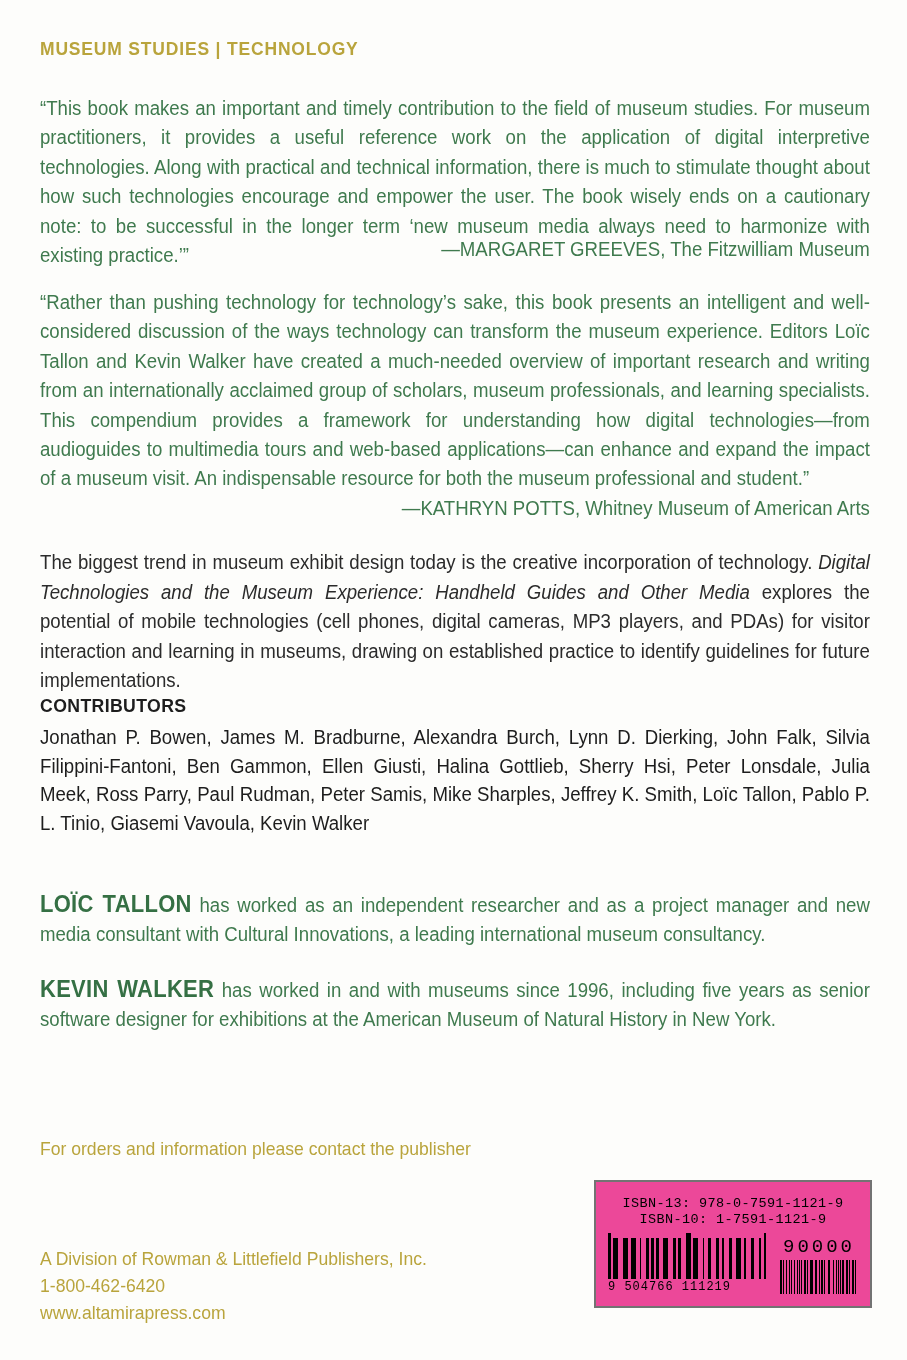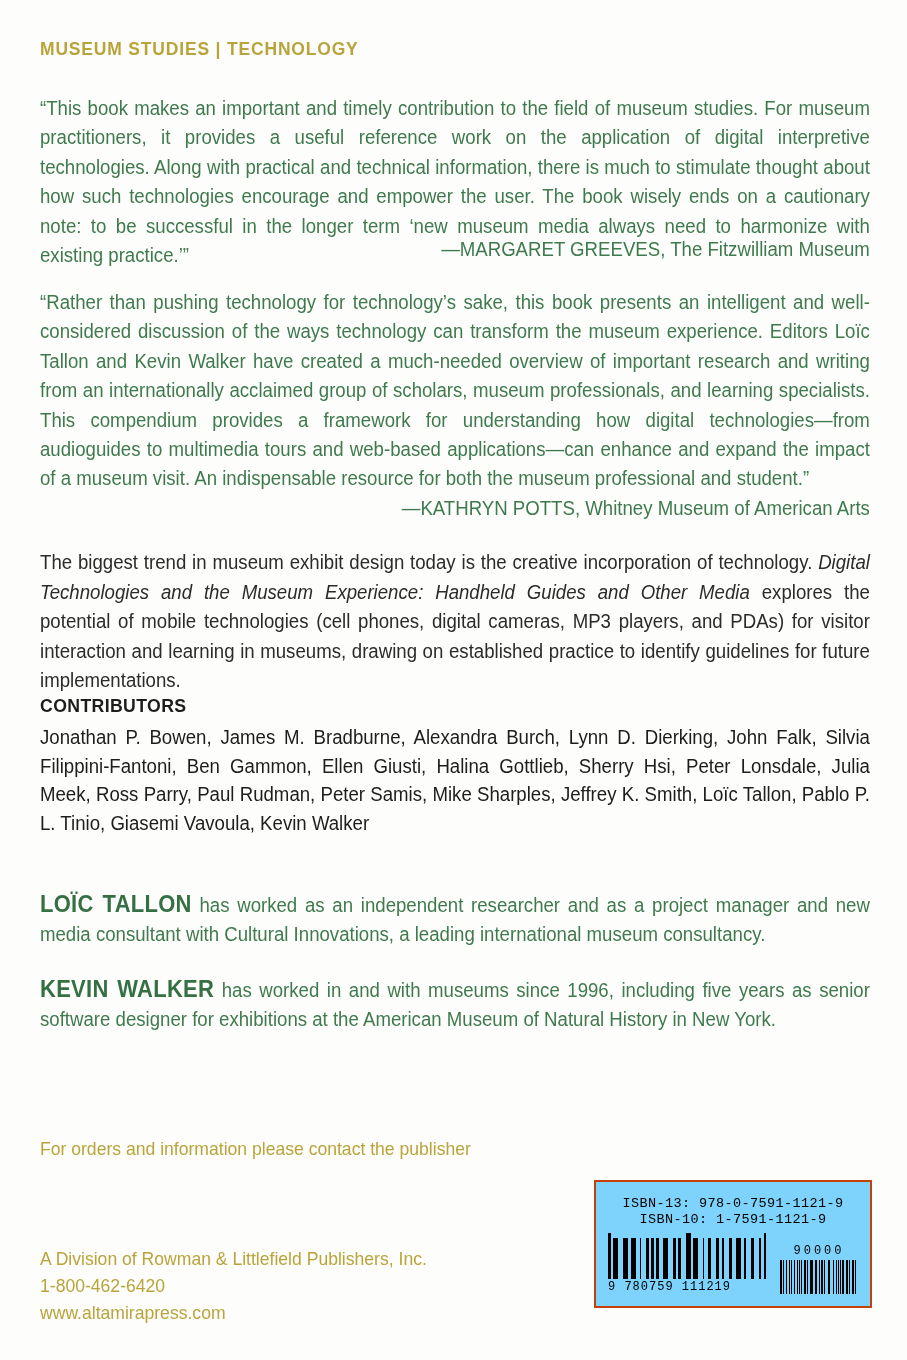--- a/index.html
+++ b/index.html
@@ -180,22 +180,22 @@
     white-space: nowrap;
   }
 
   
   .isbn-block {
     position: absolute;
     left: 594px;
     top: 1180px;
     width: 278px;
     height: 128px;
-    border: 2px solid #c2410c;
-    background: #7dd3fc;
+    border: 2px solid #737373;
+    background: #ec4899;
     box-sizing: border-box;
     padding: 14px 12px 6px 12px;
   }
   .isbn-lines {
     font-family: "Liberation Mono", monospace;
     font-size: 13.5px;
     line-height: 15.5px;
     color: #000;
     letter-spacing: 0.4px;
     text-align: center;
@@ -218,21 +218,21 @@
   .bc-digits {
     font-family: "Liberation Mono", monospace;
     font-size: 12px;
     color: #000;
     letter-spacing: 1px;
     margin-top: 1px;
     white-space: pre;
   }
   .addon-digits {
     font-family: "Liberation Mono", monospace;
-    font-size: 12px;
+    font-size: 19px;
     color: #000;
     letter-spacing: 3px;
     text-align: center;
     margin-bottom: 2px;
   }
 </style>
 </head>
 <body>
 
 <div class="page">
@@ -308,21 +308,21 @@
             <span style="width: 4.98947px; height: 41px; background: rgb(0, 0, 0);"></span>
             <span style="width: 3.32632px; height: 41px; background: transparent;"></span>
             <span style="width: 1.66316px; height: 41px; background: rgb(0, 0, 0);"></span>
             <span style="width: 4.98947px; height: 41px; background: transparent;"></span>
             <span style="width: 3.32632px; height: 41px; background: rgb(0, 0, 0);"></span>
             <span style="width: 4.98947px; height: 41px; background: transparent;"></span>
             <span style="width: 1.66316px; height: 41px; background: rgb(0, 0, 0);"></span>
             <span style="width: 3.32632px; height: 46px; background: transparent;"></span>
             <span style="width: 1.66316px; height: 46px; background: rgb(0, 0, 0);"></span>
           </div>
-        <div class="bc-digits">9 780759 111219</div>
+        <div class="bc-digits">9 504766 111219</div>
       </div>
       <div class="barcode-addon">
         <div class="addon-digits">90000</div>
         <div class="bars" id="bars-addon" style="height:34px">
             <span style="width: 1.6px; height: 34px; background: rgb(0, 0, 0);"></span>
             <span style="width: 1.6px; height: 34px; background: transparent;"></span>
             <span style="width: 0.8px; height: 34px; background: rgb(0, 0, 0);"></span>
             <span style="width: 2.4px; height: 34px; background: transparent;"></span>
             <span style="width: 0.8px; height: 34px; background: rgb(0, 0, 0);"></span>
             <span style="width: 1.6px; height: 34px; background: transparent;"></span>

